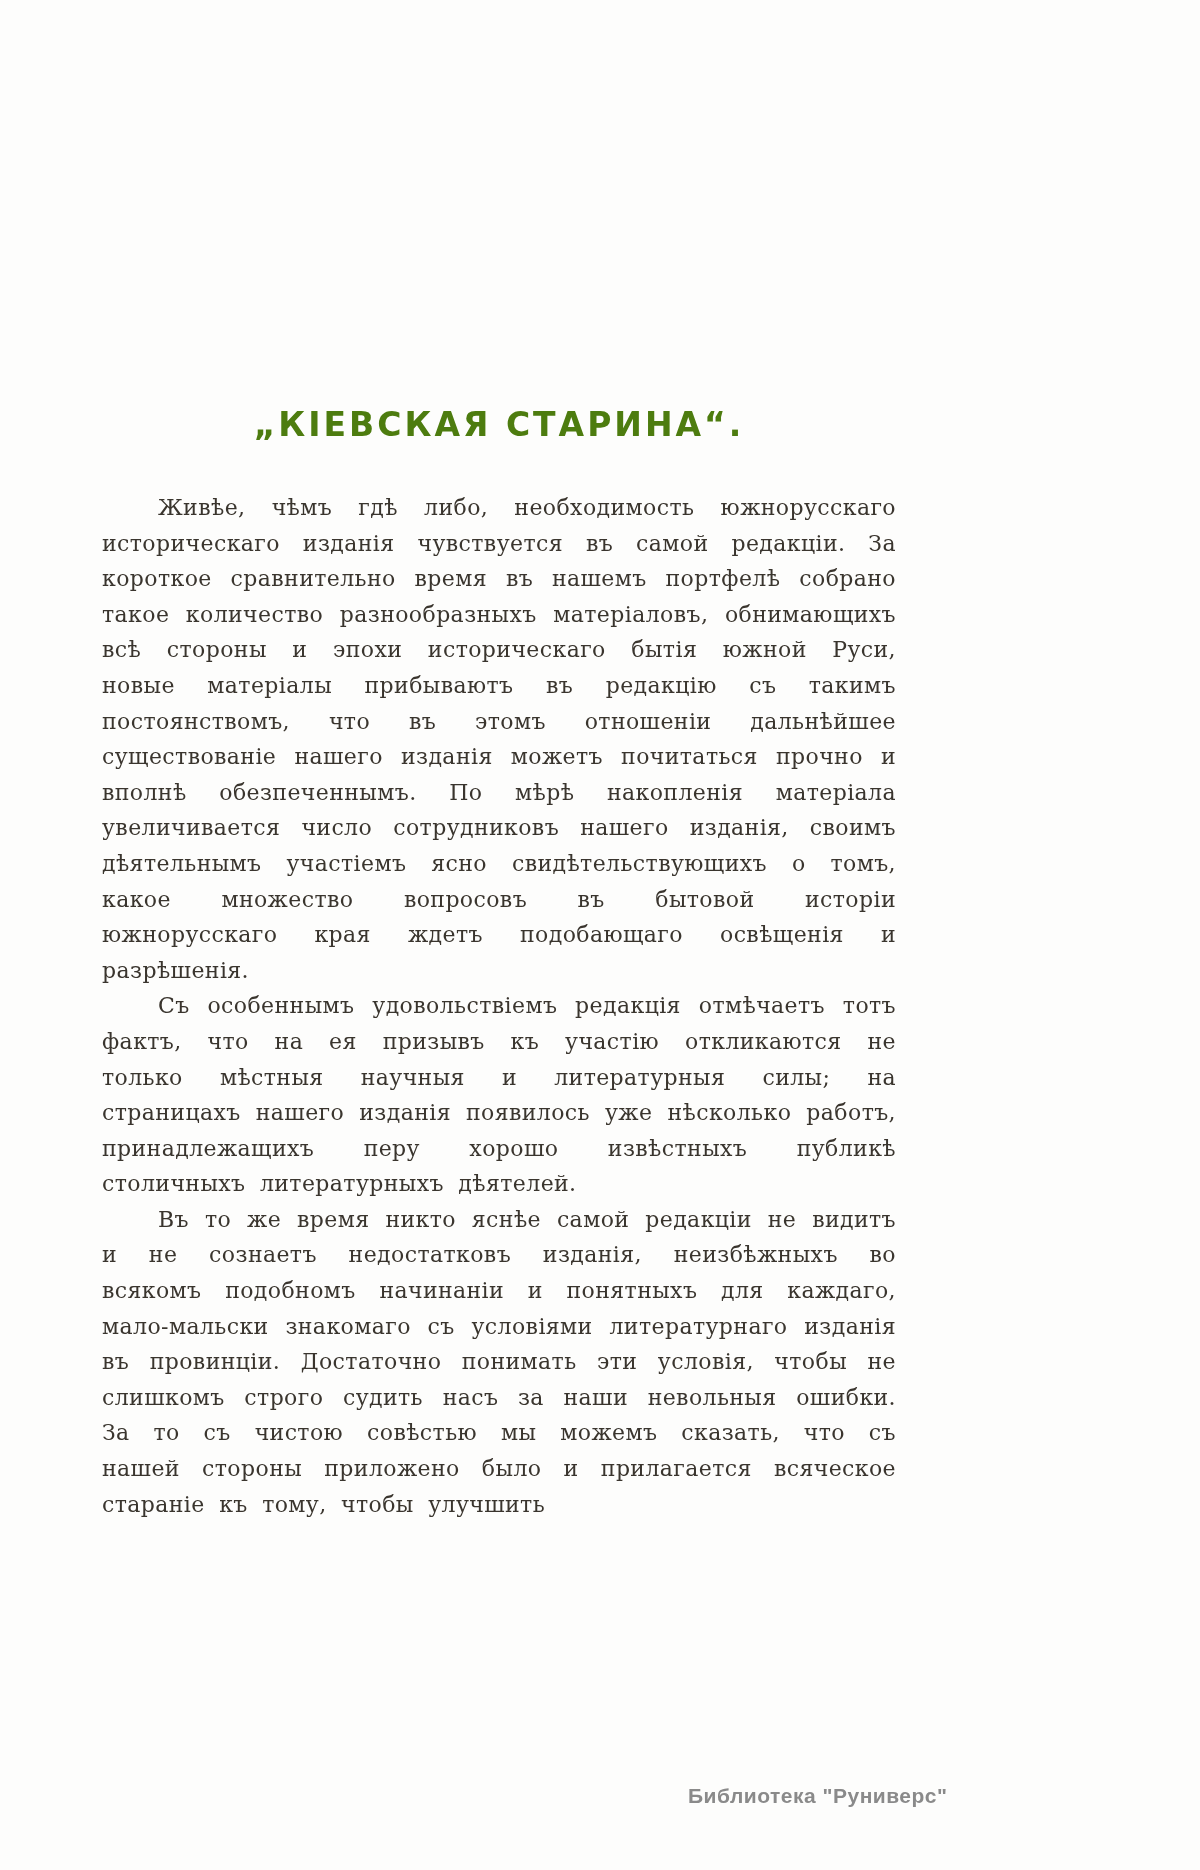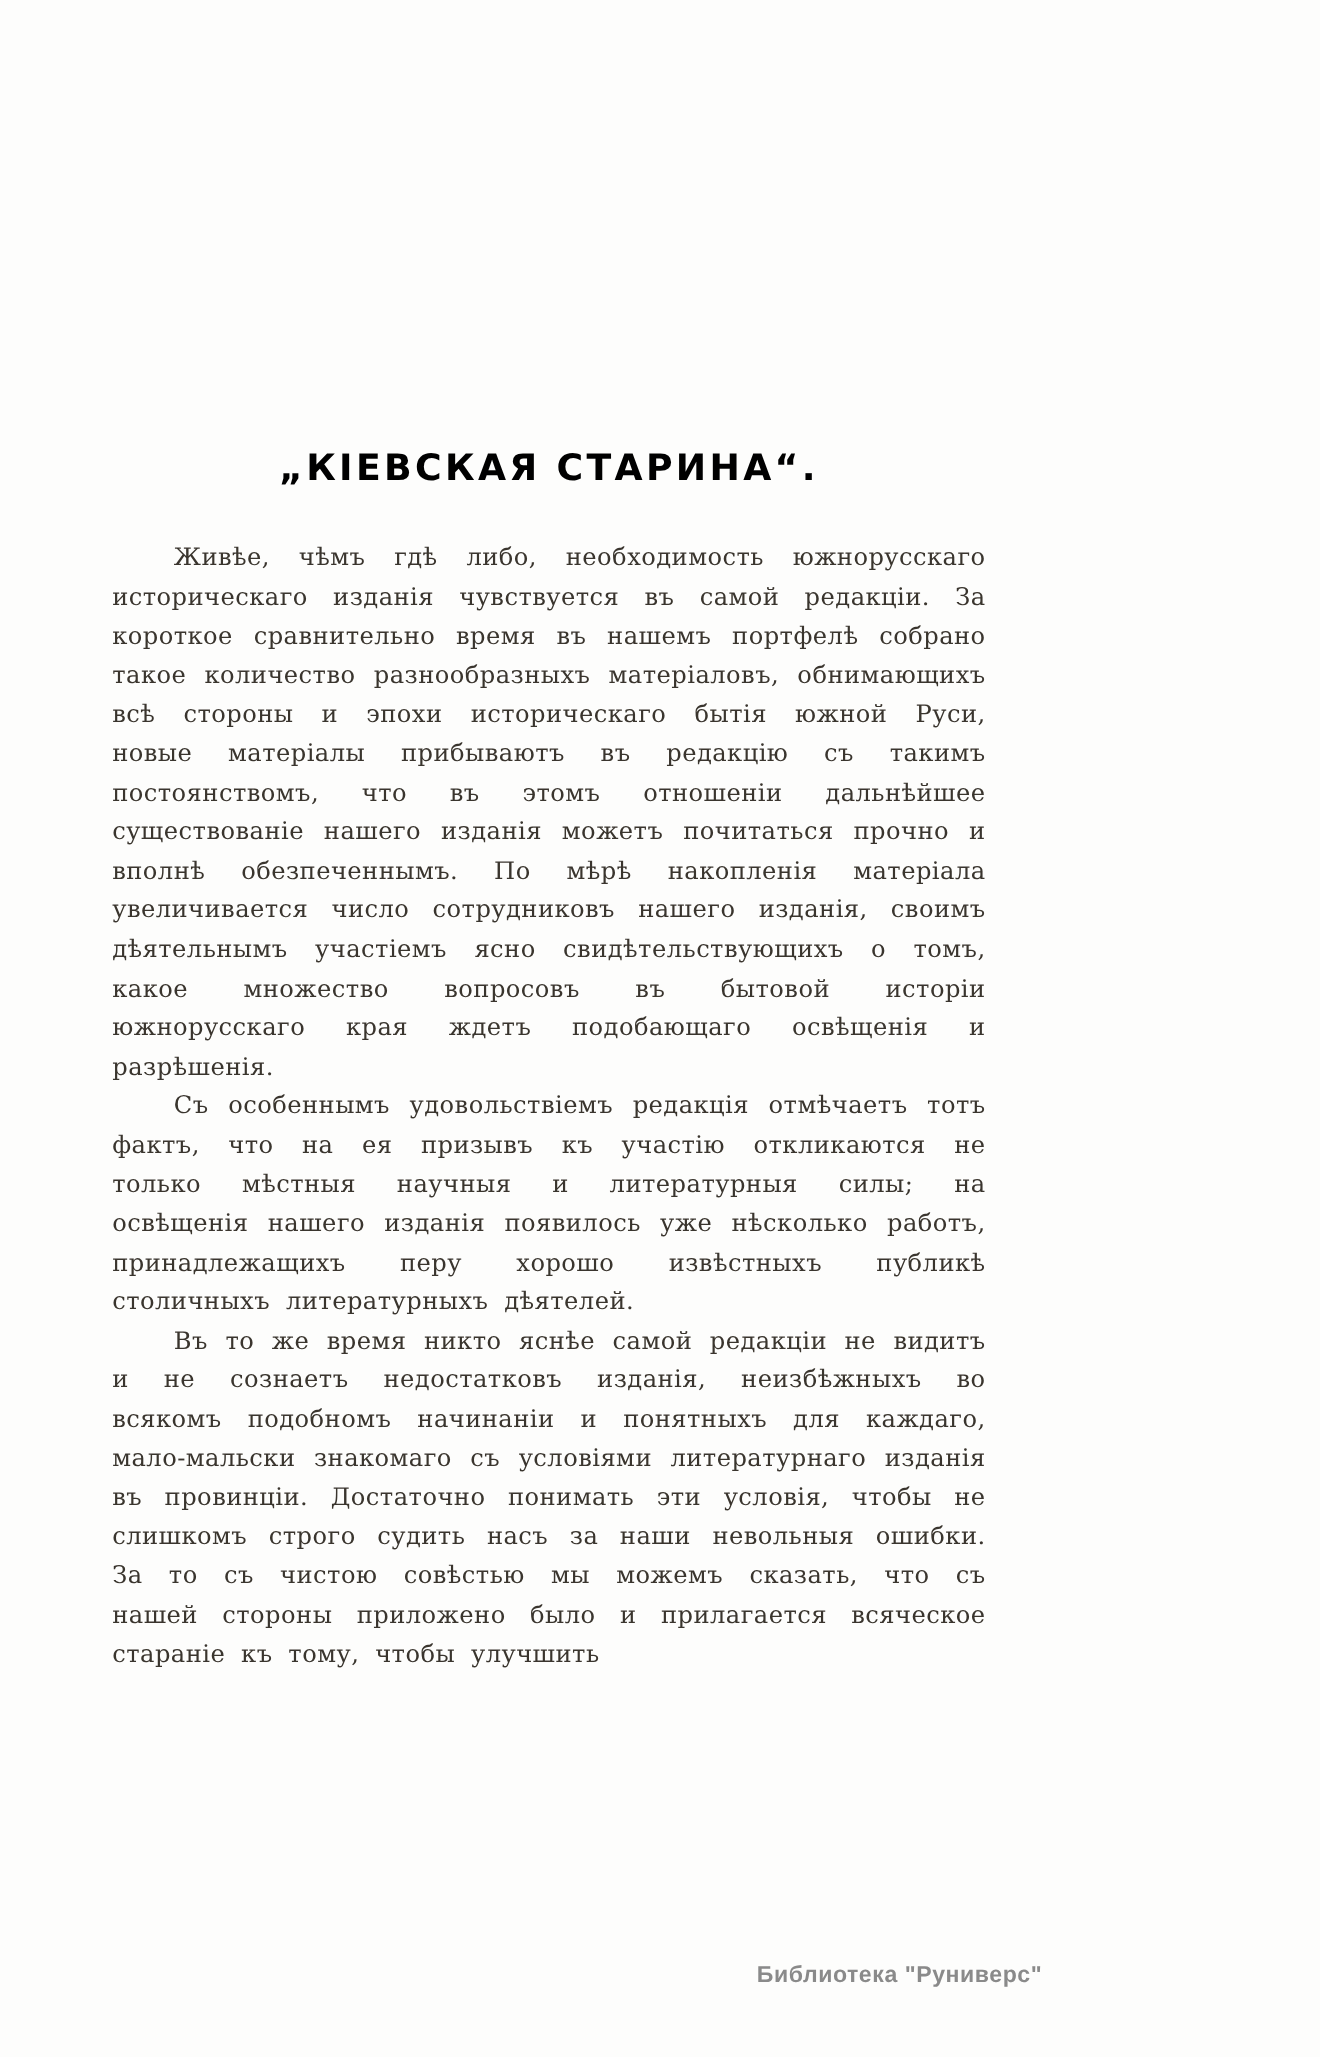--- a/index.html
+++ b/index.html
@@ -30,21 +30,21 @@
     word-spacing: 6px;
     color: #4c453c;
     margin: 0 0 36px 0;
   }
   .title {
     font-family: "DejaVu Sans", "Liberation Sans", sans-serif;
     font-size: 33px;
     font-weight: bold;
     text-align: center;
     letter-spacing: 3px;
-    color: #000000;
+    color: #4d7c0f;
     margin: 0 0 46px 0;
   }
   .body-text p {
     font-size: 22px;
     line-height: 35.6px;
     text-align: justify;
     text-indent: 56px;
     margin: 0;
     word-spacing: 0.32em;
     letter-spacing: 0.4px;
@@ -62,18 +62,18 @@
   }
 </style>
 </head>
 <body>
 
 <div class="page">
   <div class="content">
     <div class="title">„КІЕВСКАЯ СТАРИНА“.</div>
     <div class="body-text">
       <p>Живѣе, чѣмъ гдѣ либо, необходимость южнорусскаго историческаго изданія чувствуется въ самой редакціи. За короткое сравнительно время въ нашемъ портфелѣ собрано такое количество разнообразныхъ матеріаловъ, обнимающихъ всѣ стороны и эпохи историческаго бытія южной Руси, новые матеріалы прибываютъ въ редакцію съ такимъ постоянствомъ, что въ этомъ отношеніи дальнѣйшее существованіе нашего изданія можетъ почитаться прочно и вполнѣ обезпеченнымъ. По мѣрѣ накопленія матеріала увеличивается число сотрудниковъ нашего изданія, своимъ дѣятельнымъ участіемъ ясно свидѣтельствующихъ о томъ, какое множество вопросовъ въ бытовой исторіи южнорусскаго края ждетъ подобающаго освѣщенія и разрѣшенія.</p>
-      <p>Съ особеннымъ удовольствіемъ редакція отмѣчаетъ тотъ фактъ, что на ея призывъ къ участію откликаются не только мѣстныя научныя и литературныя силы; на освѣщенія нашего изданія появилось уже нѣсколько работъ, принадлежащихъ перу хорошо извѣстныхъ публикѣ столичныхъ литературныхъ дѣятелей.</p>
+      <p>Съ особеннымъ удовольствіемъ редакція отмѣчаетъ тотъ фактъ, что на ея призывъ къ участію откликаются не только мѣстныя научныя и литературныя силы; на страницахъ нашего изданія появилось уже нѣсколько работъ, принадлежащихъ перу хорошо извѣстныхъ публикѣ столичныхъ литературныхъ дѣятелей.</p>
       <p>Въ то же время никто яснѣе самой редакціи не видитъ и не сознаетъ недостатковъ изданія, неизбѣжныхъ во всякомъ подобномъ начинаніи и понятныхъ для каждаго, мало-мальски знакомаго съ условіями литературнаго изданія въ провинціи. Достаточно понимать эти условія, чтобы не слишкомъ строго судить насъ за наши невольныя ошибки. За то съ чистою совѣстью мы можемъ сказать, что съ нашей стороны приложено было и прилагается всяческое стараніе къ тому, чтобы улучшить</p>
     </div>
   </div>
   <div class="watermark">Библиотека "Руниверс"</div>
 </div>
 
 </body></html>

